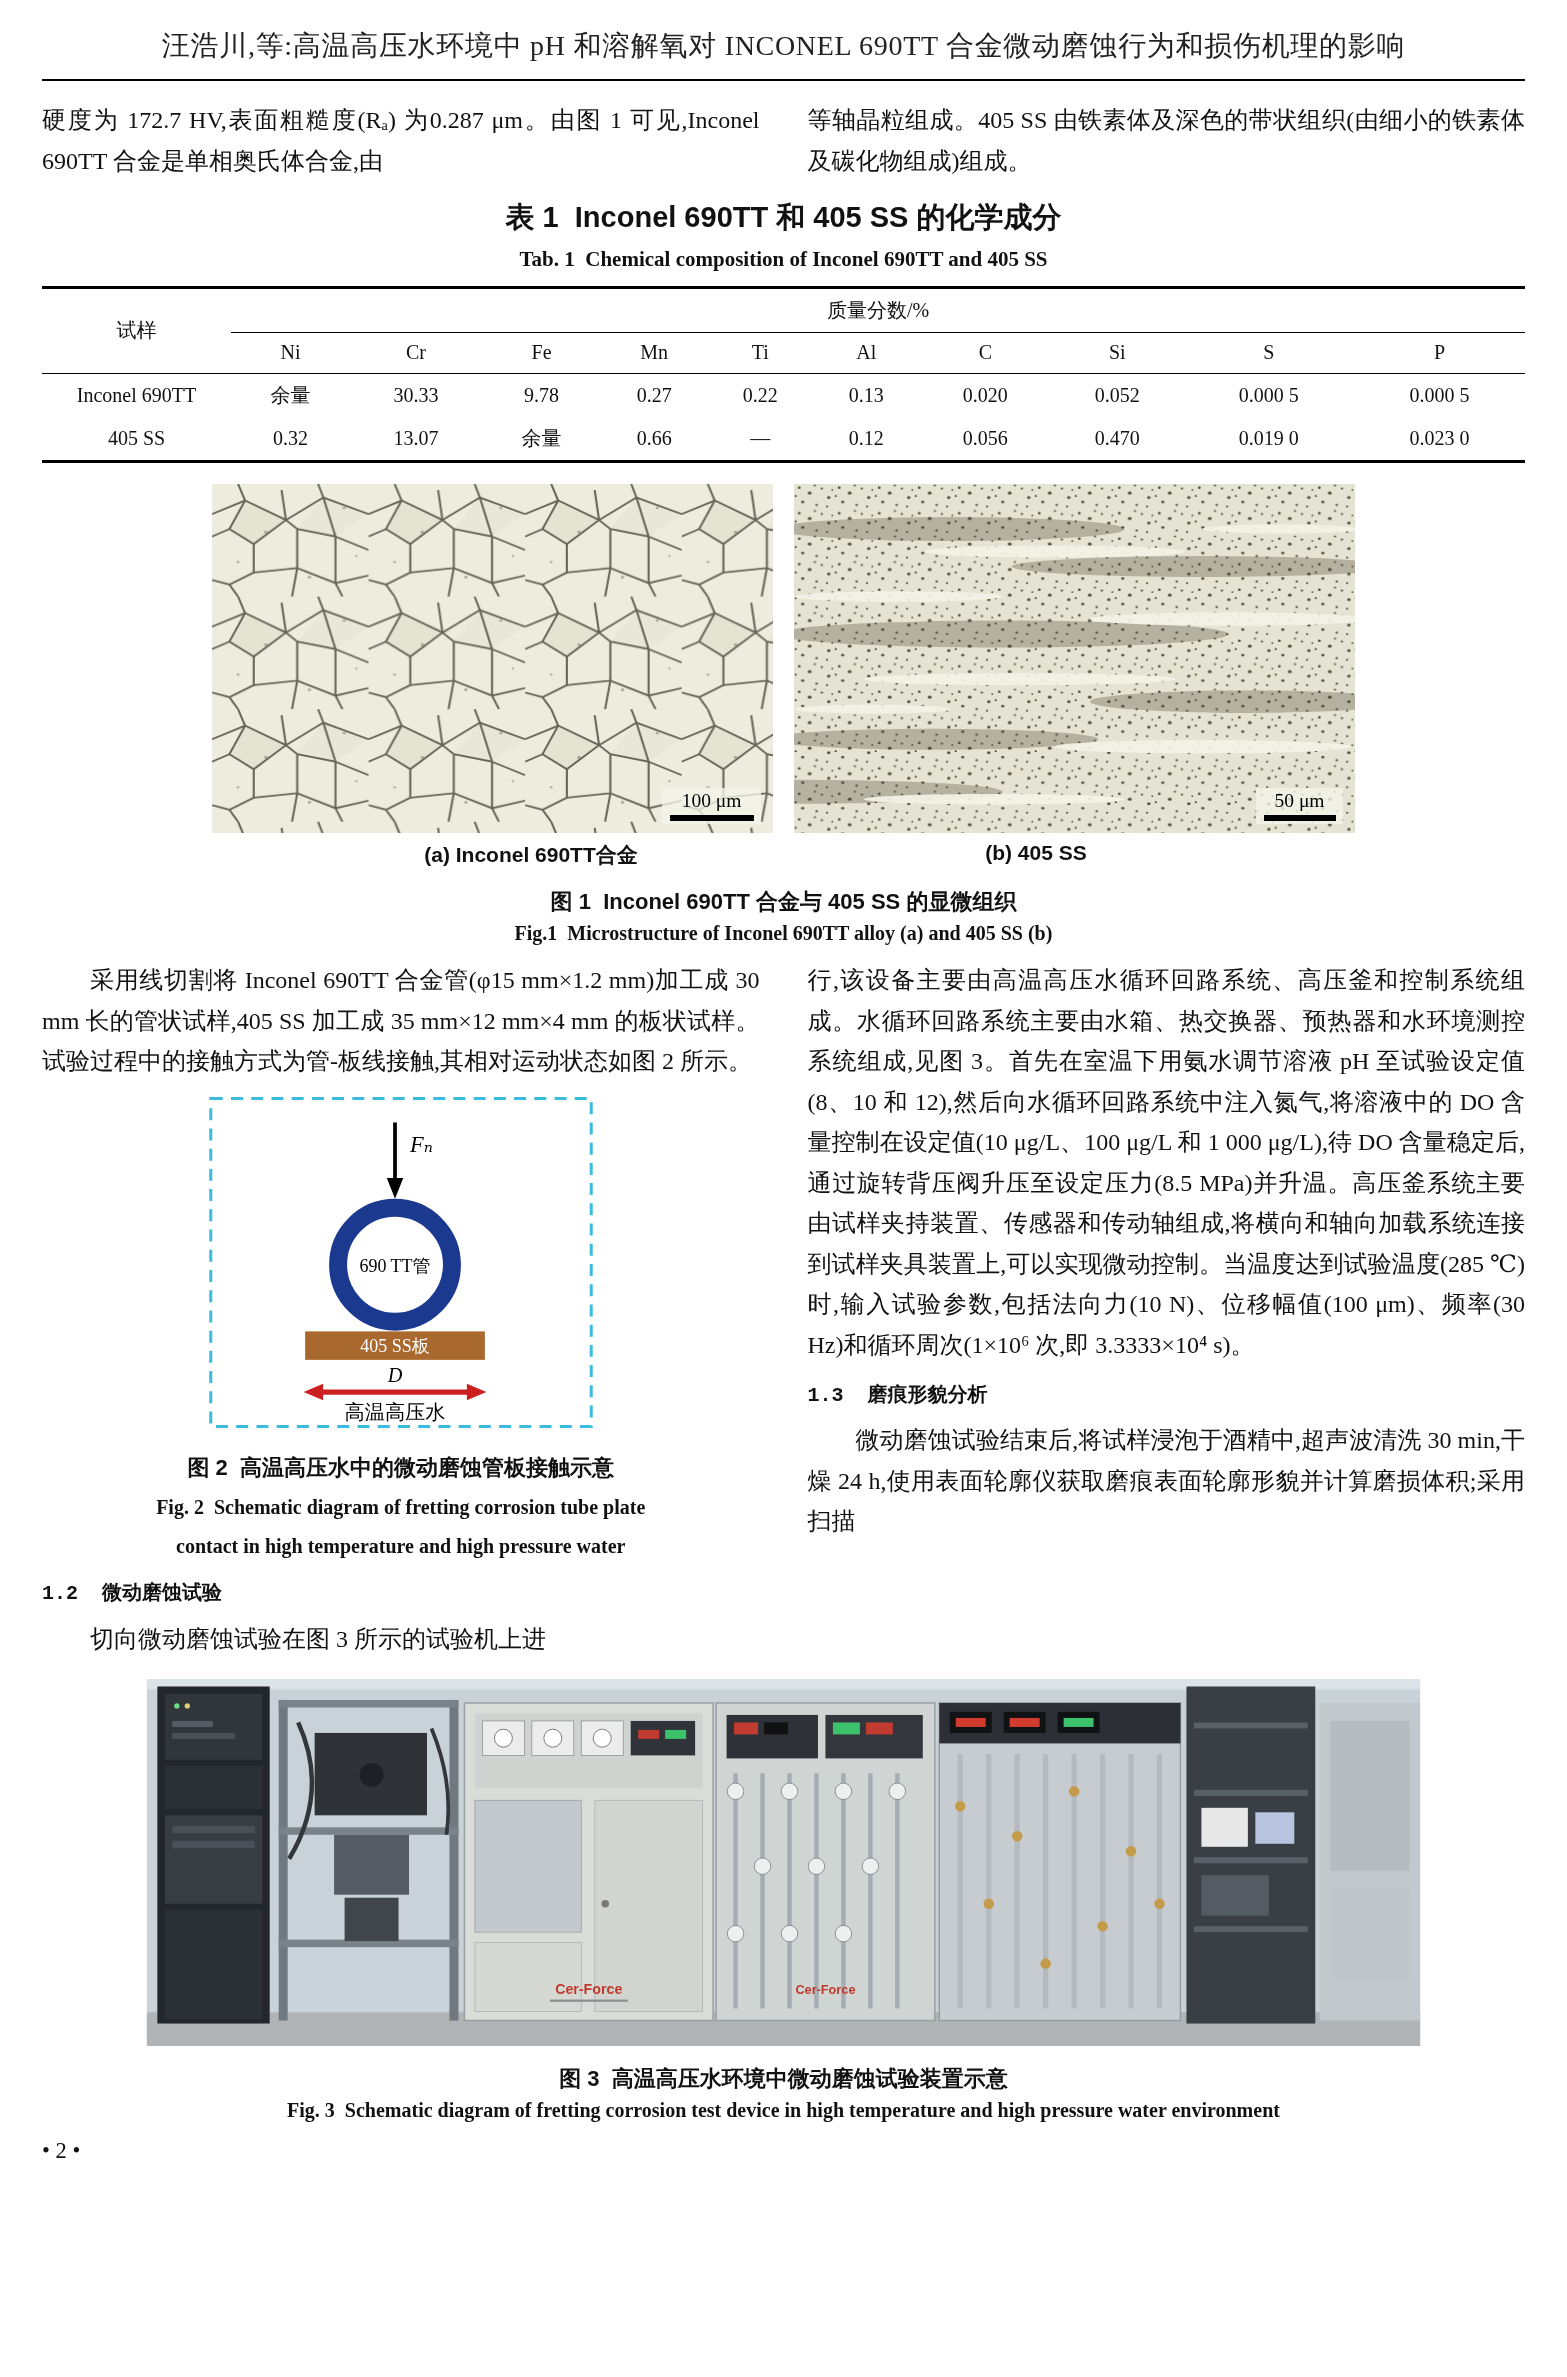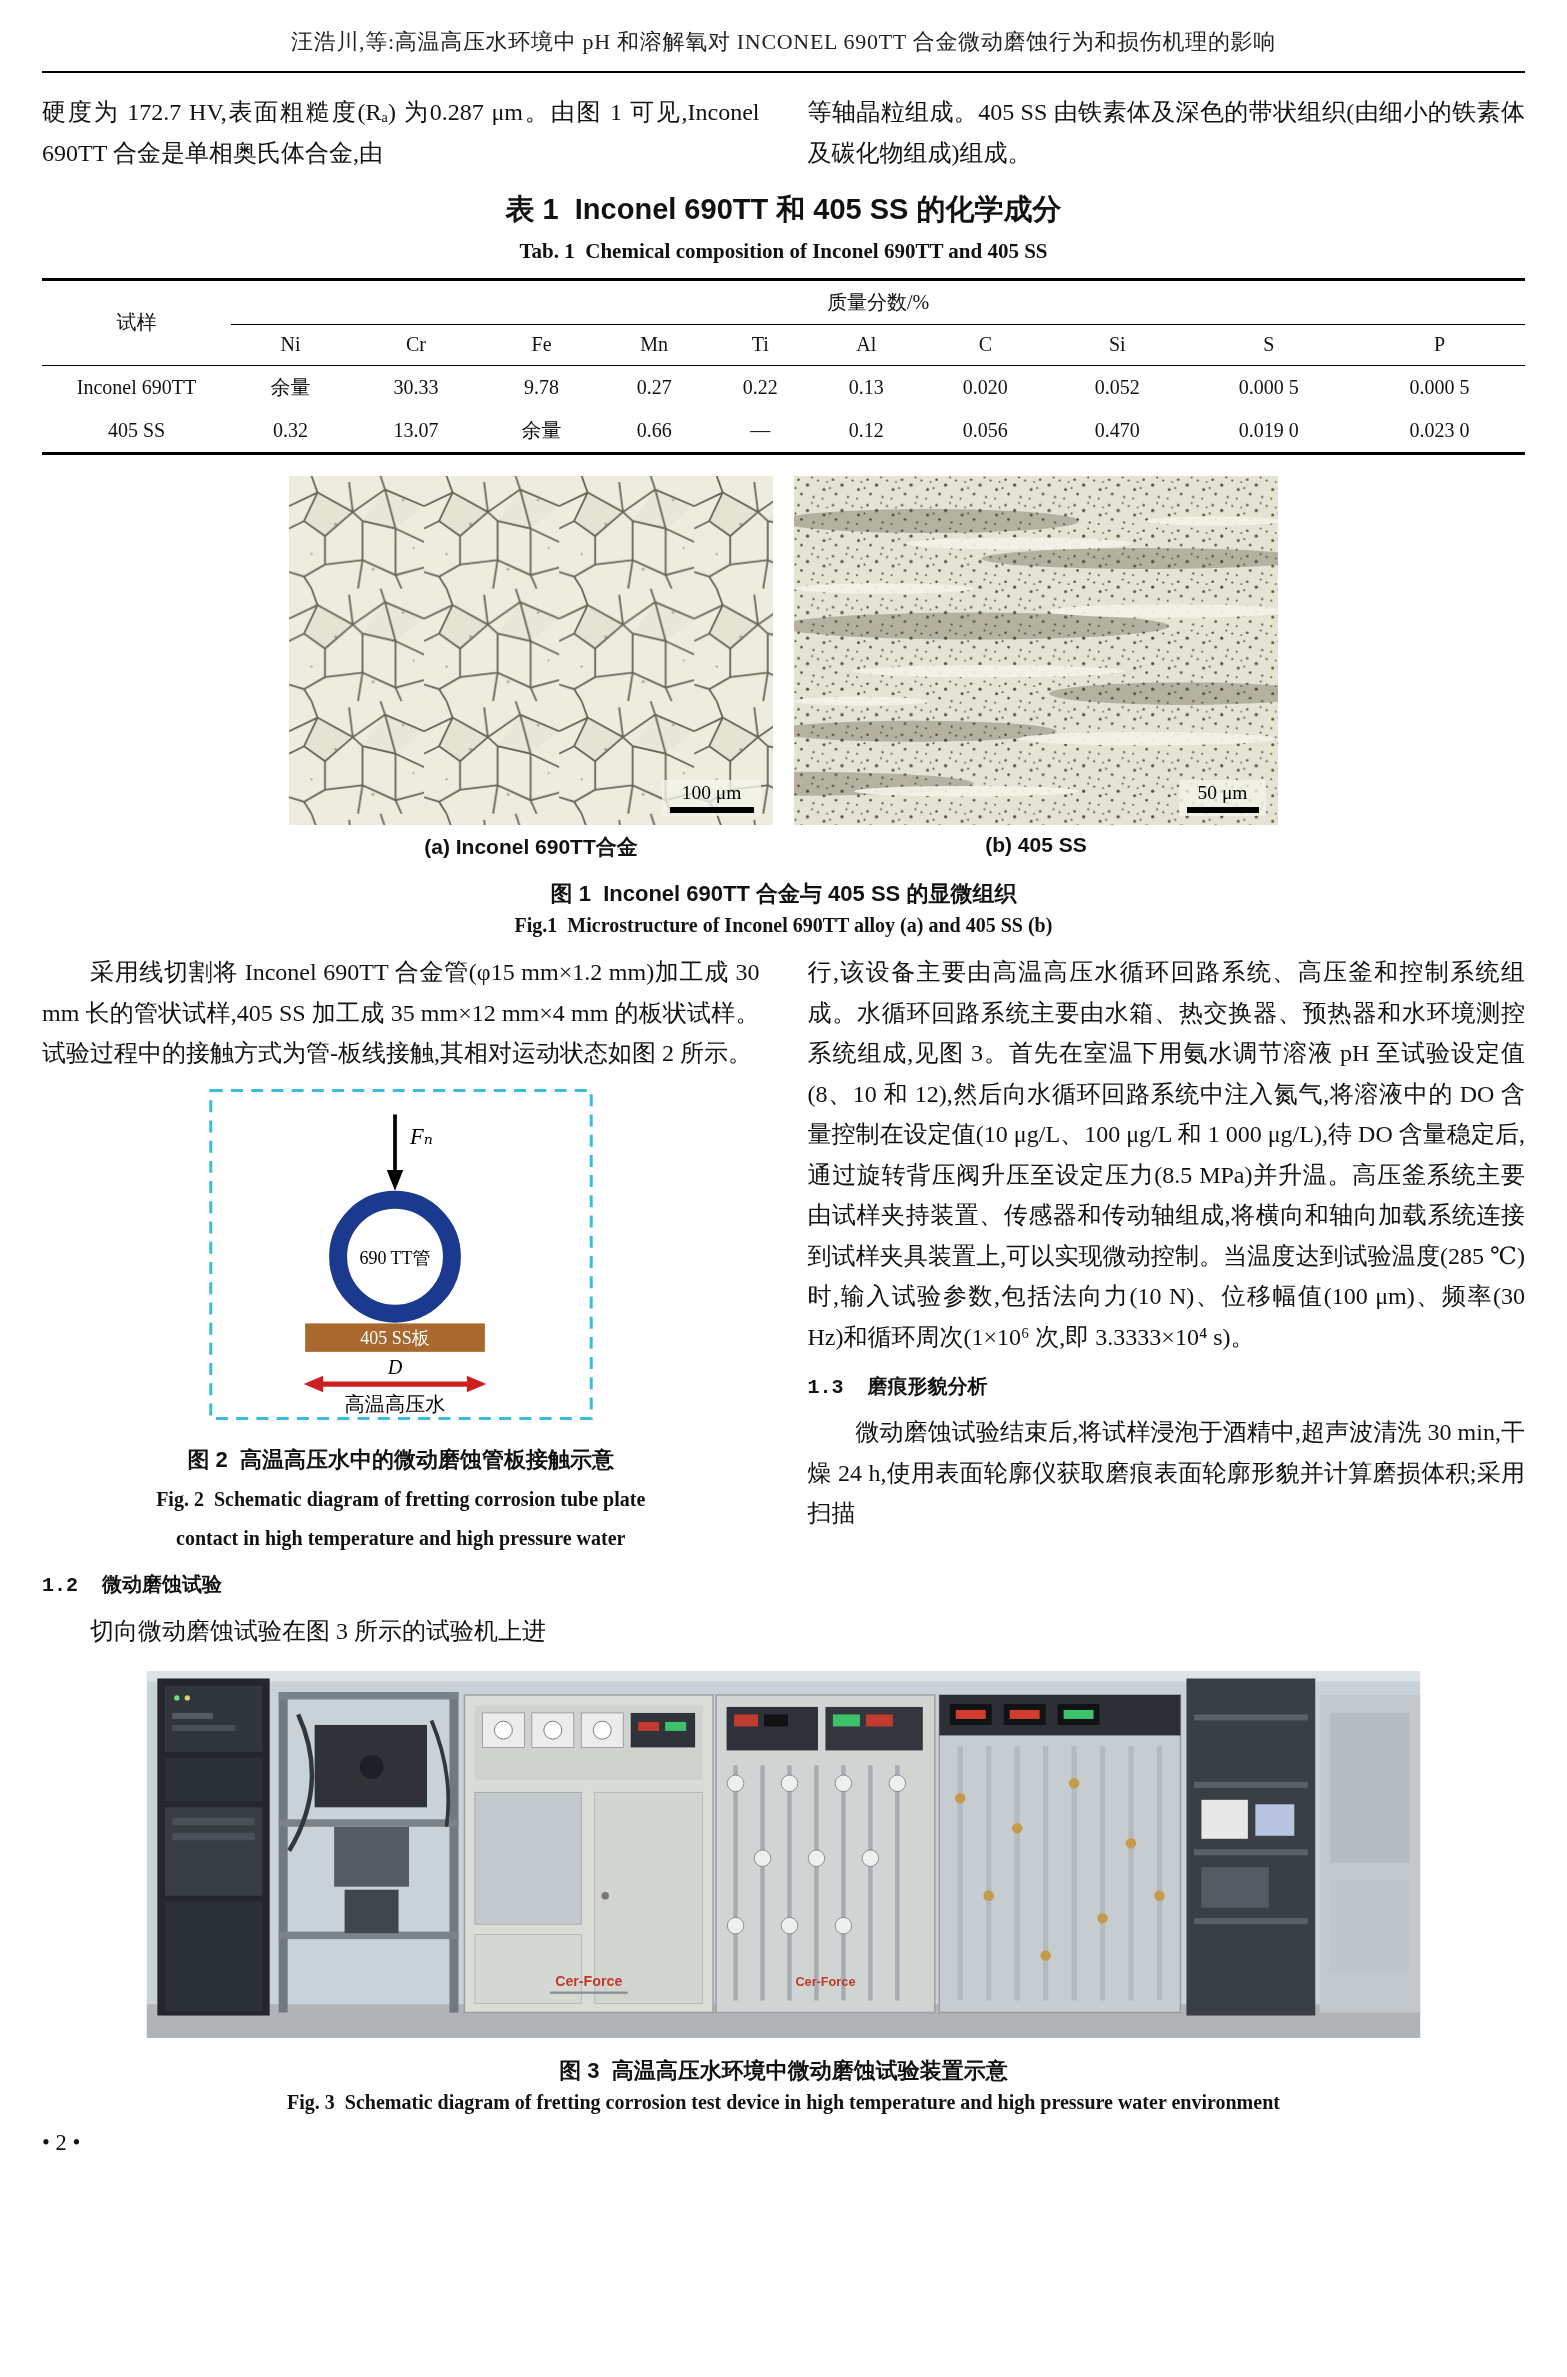--- a/index.html
+++ b/index.html
@@ -9,21 +9,21 @@
     margin:0 auto;
     background:#ffffff;
     box-sizing:border-box;
     padding:27px 42px 0 42px;
     overflow:hidden;
     font-family:"Liberation Serif","DejaVu Serif",serif;
     color:#111;
   }
   
   .rh-text{
-    text-align:center;font-size:22px;letter-spacing:0.7px;color:#222;
+    text-align:center;font-size:28px;letter-spacing:0.7px;color:#222;
     font-family:"Liberation Serif","DejaVu Serif",serif;
   }
   .rh-rule{height:2.2px;background:#000;margin-top:13.5px;}
   
   .two-col{display:flex;gap:48px;}
   .two-col .col{flex:1;min-width:0;}
   .intro{margin-top:19.5px;font-size:24px;line-height:1.70;}
   .intro p{margin:0;text-align:justify;}
   
   .tbl-title-zh{
@@ -39,21 +39,21 @@
   }
   table.chem th,table.chem td{
     text-align:center;font-weight:normal;padding:8.2px 3px;white-space:pre-wrap;
   }
   th.sample-h{border-bottom:1.9px solid #000;}
   th.group-h{border-bottom:1.5px solid #000;}
   tr.col-row th{border-bottom:1.9px solid #000;}
   
   .fig{margin:0;}
   .fig1-row{display:flex;justify-content:center;gap:21px;margin-top:21px;}
-  .micro-wrap{position:relative;width:484px;height:349px;}
+  .micro-wrap{position:relative;width:561px;height:349px;}
   .micro-wrap svg{display:block;width:100%;height:100%;}
   .scalebar{
     position:absolute;right:12px;bottom:9px;text-align:center;
     font-size:19.5px;color:#000;background:rgba(244,243,233,.78);padding:2.2px 7.5px 3.7px;
   }
   .scalebar .bar{height:5.2px;background:#000;margin:3px auto 0;}
   .bar.b100{width:84px;}
   .bar.b50{width:72px;}
   .fig1-sublabels{display:flex;justify-content:center;gap:21px;margin-top:7.5px;}
   .fig1-sublabels .sub{

